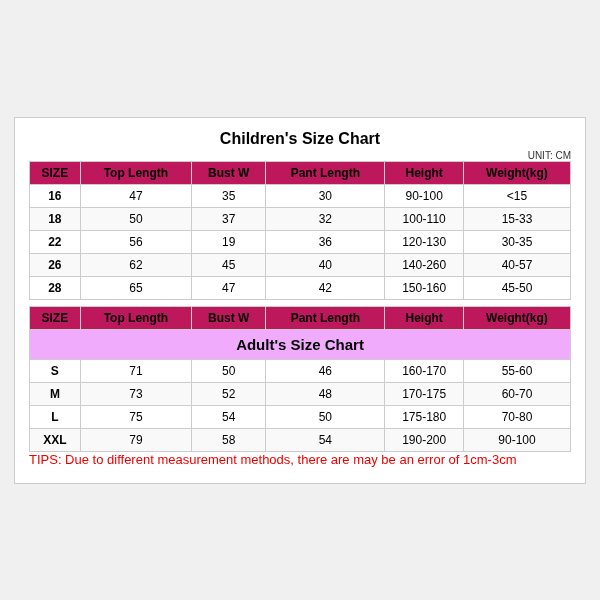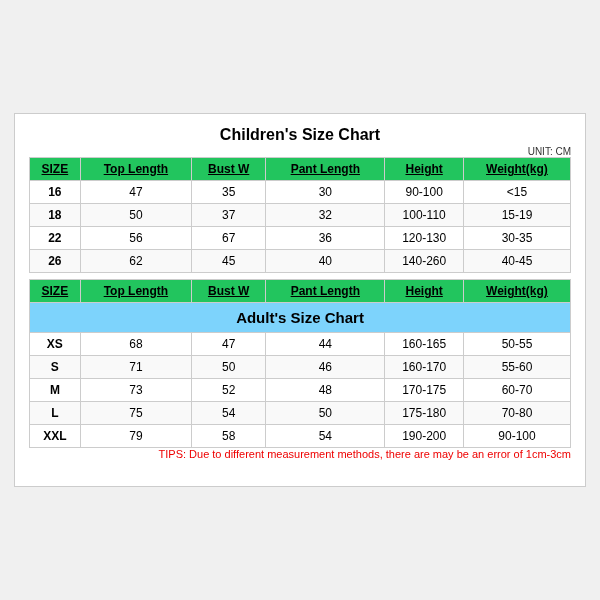--- a/index.html
+++ b/index.html
@@ -8,21 +8,21 @@
       height: 600px;
       display: flex;
       align-items: center;
       justify-content: center;
       background: #f0f0f0;
       font-family: Arial, sans-serif;
     }
     .chart-container {
       background: #fff;
       border: 1px solid #ccc;
-      padding: 12px 14px 26px;
+      padding: 12px 14px 16px;
       width: 572px;
     }
     .main-title {
       text-align: center;
       font-size: 16px;
       font-weight: bold;
       color: #000;
       margin-bottom: 2px;
     }
     .unit-row {
@@ -35,47 +35,46 @@
       width: 100%;
       border-collapse: collapse;
       font-size: 12px;
     }
     table th, table td {
       border: 1px solid #ccc;
       text-align: center;
       padding: 4px 2px;
     }
     .section-header td {
-      background: #7dd3fc;
+      background: #f0abfc;
       font-size: 15px;
       font-weight: bold;
       color: #000;
       padding: 6px 2px;
       border: 1px solid #ccc;
     }
     thead.col-header th {
-      background: #22c55e;
+      background: #be185d;
       font-weight: bold;
       color: #000;
-      text-decoration: underline;
     }
     tbody tr td {
       background: #fff;
     }
     tbody tr:nth-child(even) td {
       background: #f9f9f9;
     }
     .size-col {
       font-weight: bold;
       text-align: center;
     }
     .tips-row {
-      font-size: 11px;
+      font-size: 13px;
       color: #e00;
-      text-align: right;
+      text-align: left;
     }
   </style>
 </head>
 <body>
 
 <div class="chart-container">
   <div class="main-title">Children's Size Chart</div>
   <div class="unit-row">UNIT: CM</div>
 
   <table>
@@ -97,37 +96,45 @@
           <td>30</td>
           <td>90-100</td>
           <td>&lt;15</td>
         </tr>
         <tr>
           <td class="size-col">18</td>
           <td>50</td>
           <td>37</td>
           <td>32</td>
           <td>100-110</td>
-          <td>15-19</td>
+          <td>15-33</td>
         </tr>
         <tr>
           <td class="size-col">22</td>
           <td>56</td>
-          <td>67</td>
+          <td>19</td>
           <td>36</td>
           <td>120-130</td>
           <td>30-35</td>
         </tr>
         <tr>
           <td class="size-col">26</td>
           <td>62</td>
           <td>45</td>
           <td>40</td>
           <td>140-260</td>
-          <td>40-45</td>
+          <td>40-57</td>
+        </tr>
+        <tr>
+          <td class="size-col">28</td>
+          <td>65</td>
+          <td>47</td>
+          <td>42</td>
+          <td>150-160</td>
+          <td>45-50</td>
         </tr>
       </tbody>
   </table>
 
   <table style="margin-top:6px;">
     <tbody>
       <tr class="section-header">
         <td colspan="6">Adult's Size Chart</td>
       </tr>
     </tbody>
@@ -135,28 +142,20 @@
       <tr>
         <th>SIZE</th>
         <th>Top Length</th>
         <th>Bust W</th>
         <th>Pant Length</th>
         <th>Height</th>
         <th>Weight(kg)</th>
       </tr>
     </thead>
     <tbody id="adult-tbody">
-    <tr>
-          <td class="size-col">XS</td>
-          <td>68</td>
-          <td>47</td>
-          <td>44</td>
-          <td>160-165</td>
-          <td>50-55</td>
-        </tr>
         <tr>
           <td class="size-col">S</td>
           <td>71</td>
           <td>50</td>
           <td>46</td>
           <td>160-170</td>
           <td>55-60</td>
         </tr>
         <tr>
           <td class="size-col">M</td>

